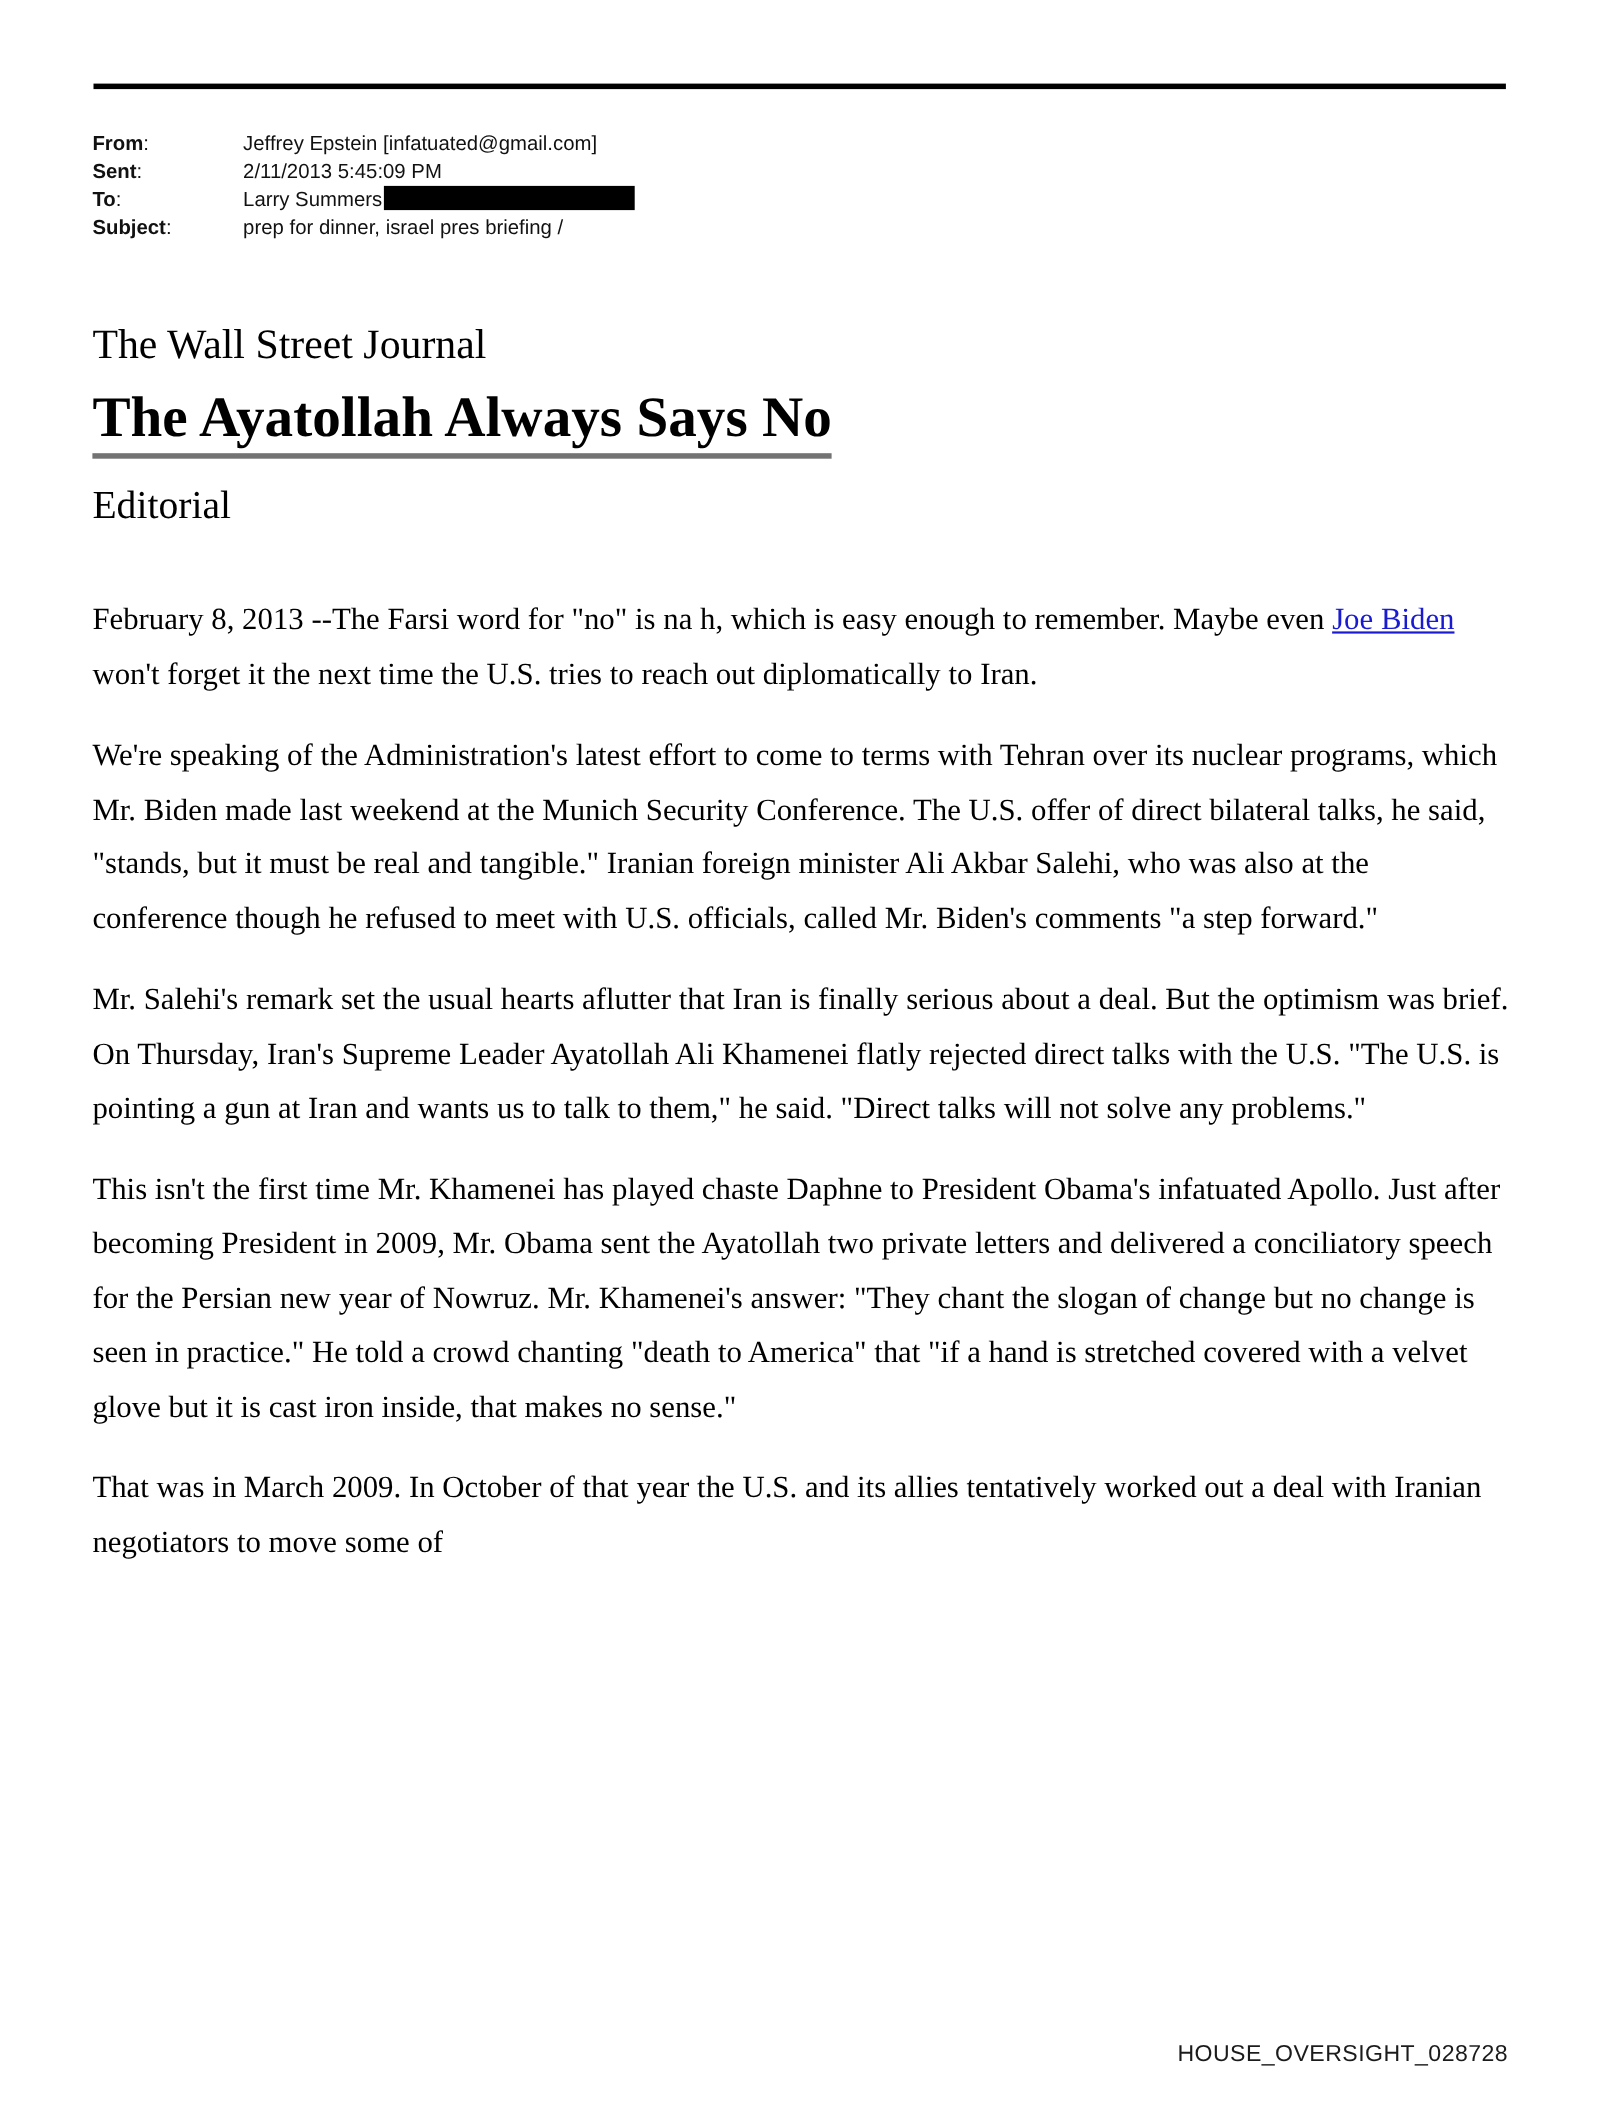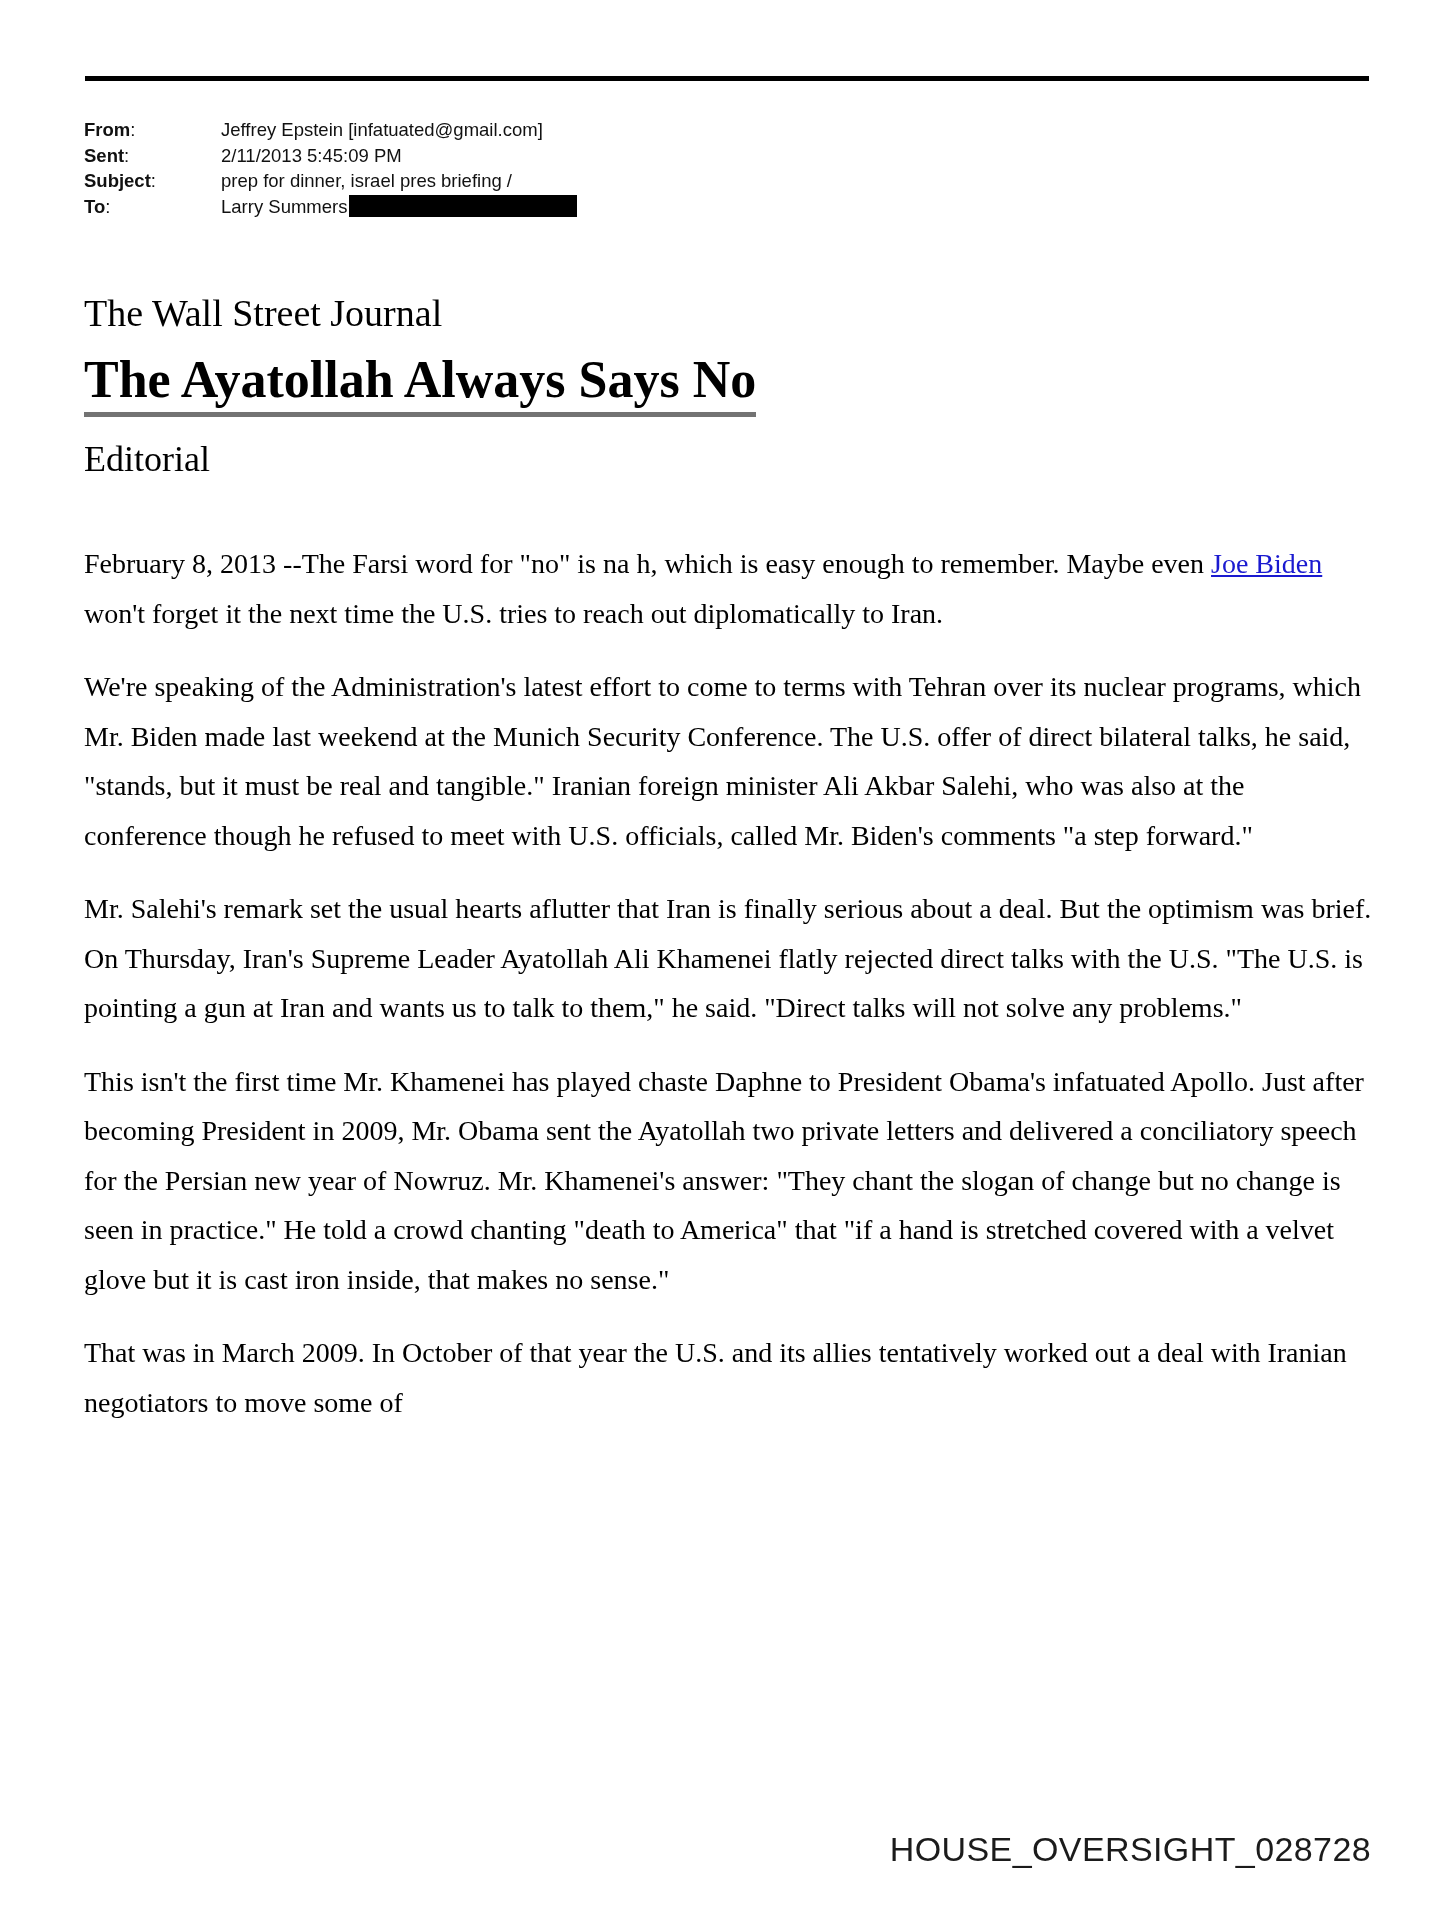--- a/index.html
+++ b/index.html
@@ -104,23 +104,23 @@
     margin: 0 0 24px 0;
   }
   .body-copy p:last-child { margin-bottom: 0; }
   a.inline-link {
     color: #1a1ad0;
     text-decoration: underline;
   }
   .bates {
     position: absolute;
     right: 82px;
-    bottom: 51px;
+    bottom: 40px;
     font-family: "Liberation Sans", sans-serif;
-    font-size: 34px;
+    font-size: 21px;
     letter-spacing: 0.4px;
     color: #1b1b1b;
     text-align: right;
   }
 </style>
 </head>
 <body>
 
 <div class="page">
 
@@ -129,26 +129,26 @@
   <div class="header-block">
     <div class="hdr-row">
       <div class="hdr-label"><span>From</span><span class="colon">:</span></div>
       <div class="hdr-value">Jeffrey Epstein [infatuated@gmail.com]</div>
     </div>
     <div class="hdr-row">
       <div class="hdr-label"><span>Sent</span><span class="colon">:</span></div>
       <div class="hdr-value">2/11/2013 5:45:09 PM</div>
     </div>
     <div class="hdr-row">
+      <div class="hdr-label"><span>To</span><span class="colon">:</span></div>
+      <div class="hdr-value"><span>Larry Summers</span><span class="redaction"></span></div>
+    </div>
+    <div class="hdr-row">
       <div class="hdr-label"><span>Subject</span><span class="colon">:</span></div>
       <div class="hdr-value">prep for dinner, israel pres briefing /</div>
-    </div>
-    <div class="hdr-row">
-      <div class="hdr-label"><span>To</span><span class="colon">:</span></div>
-      <div class="hdr-value"><span>Larry Summers</span><span class="redaction"></span></div>
     </div>
   </div>
 
   <div class="article">
     <div class="source">The Wall Street Journal</div>
     <div><h1 class="headline">The Ayatollah Always Says No</h1></div>
     <div class="kicker">Editorial</div>
 
     <div class="body-copy">
       <p><span>February 8, 2013 --The Farsi word for "no" is na h, which is easy enough to remember. Maybe even </span><a class="inline-link" href="#">Joe Biden</a><span> won't forget it the next time the U.S. tries to reach out diplomatically to Iran.</span></p>

